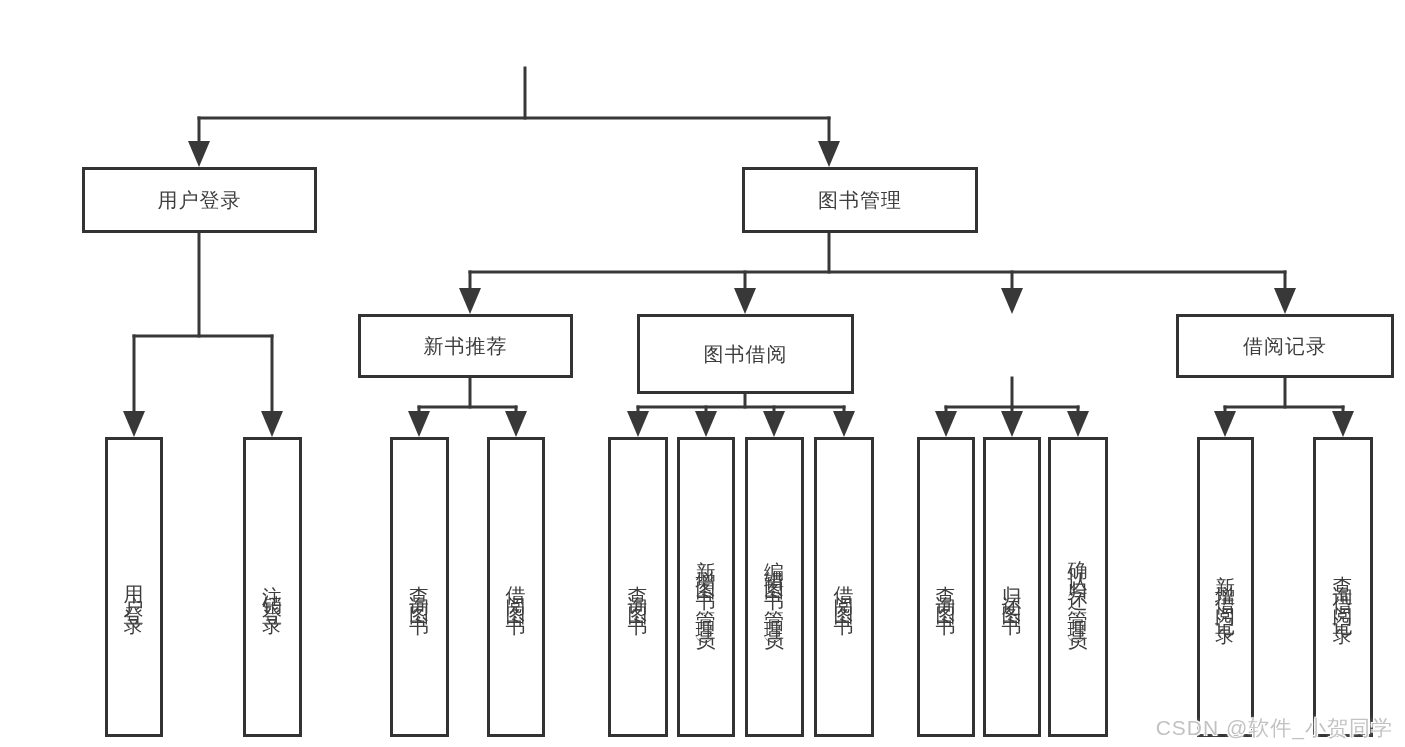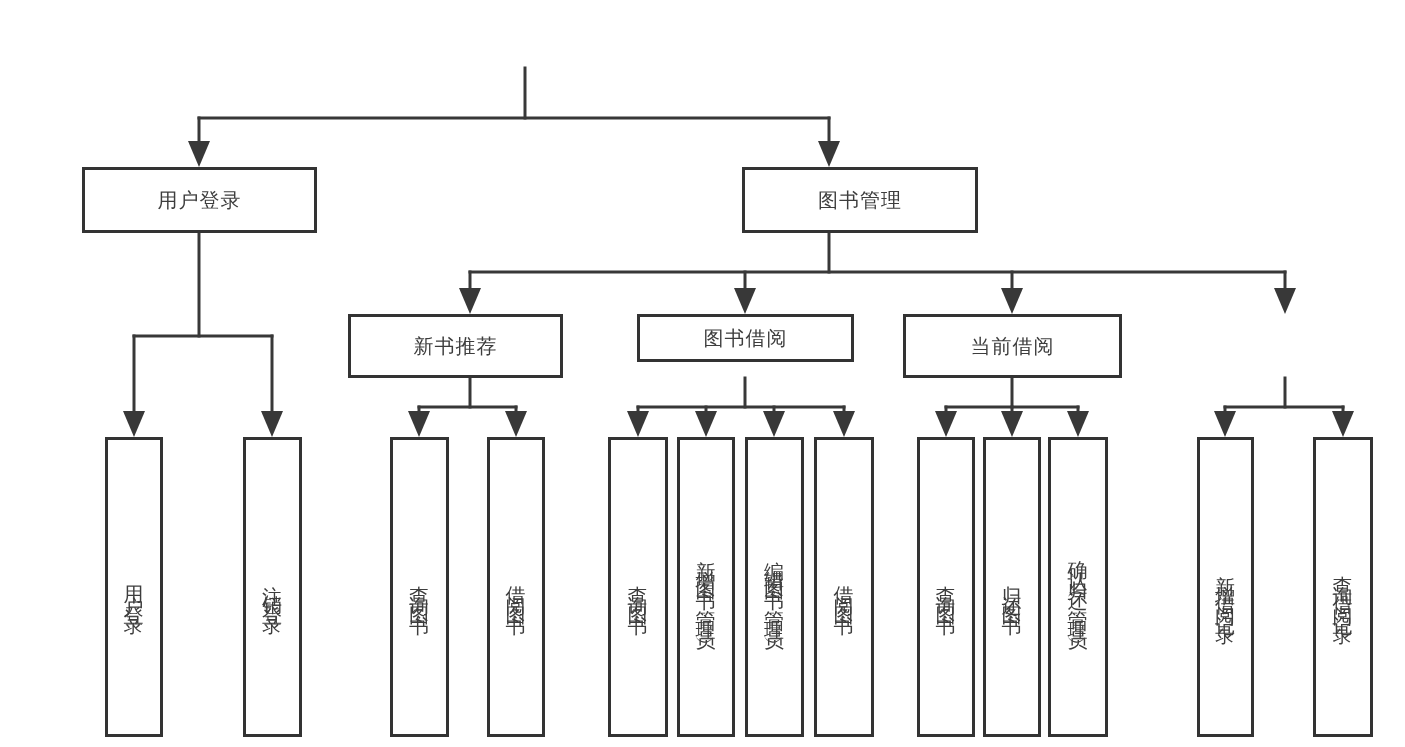--- a/index.html
+++ b/index.html
@@ -26,22 +26,22 @@
     writing-mode:vertical-rl;
     letter-spacing:10px;
     font-size:20px;
     line-height:1;
     padding-top:6px;
   }
   
   .n-root   {left:21px;  top:13px;  width:1002px;height:55px; font-size:21px;}
   .n-user   {left:82px;  top:167px; width:235px; height:66px;}
   .n-mgmt   {left:742px; top:167px; width:236px; height:66px;}
-  .n-rec    {left:348px; top:314px; width:215px; height:64px;}
-  .n-borrow {left:637px; top:314px; width:217px; height:48px;}
+  .n-rec    {left:358px; top:314px; width:215px; height:64px;}
+  .n-borrow {left:637px; top:314px; width:217px; height:80px;}
   .n-current{left:903px; top:314px; width:219px; height:64px;}
   .n-records{left:1176px;top:314px; width:218px; height:64px;}
   
   .leaf{top:437px;height:300px;}
   .lf1 {left:105px; width:58px;}
   .lf2 {left:243px; width:59px;}
   .lf3 {left:390px; width:59px;}
   .lf4 {left:487px; width:58px;}
   .lf5 {left:608px; width:60px;}
   .lf6 {left:677px; width:58px;}
@@ -136,33 +136,34 @@
       <polygon points="1332,411 1354,411 1343,437"></polygon>
     </g>
   </svg>
 
 
   <div class="node n-user">用户登录</div>
   <div class="node n-mgmt">图书管理</div>
 
   <div class="node n-rec">新书推荐</div>
   <div class="node n-borrow">图书借阅</div>
-  <div class="node n-current">当前借阅</div>
+  <div class="node n-records">借阅记录</div>
 
   <div class="node v leaf lf1">用户登录</div>
   <div class="node v leaf lf2">注销登录</div>
 
   <div class="node v leaf lf3">查询图书</div>
   <div class="node v leaf lf4">借阅图书</div>
 
   <div class="node v leaf lf5">查询图书</div>
   <div class="node v leaf lf6">新增图书（管理员）</div>
   <div class="node v leaf lf7">编辑图书（管理员）</div>
   <div class="node v leaf lf8">借阅图书</div>
 
   <div class="node v leaf lf9">查询图书</div>
   <div class="node v leaf lf10">归还图书</div>
   <div class="node v leaf lf11">确认归还（管理员）</div>
 
   <div class="node v leaf lf12">新增借阅记录</div>
   <div class="node v leaf lf13">查询借阅记录</div>
 
+  <div class="watermark">CSDN @软件_小贺同学</div>
 </div>
 
 </body></html>

